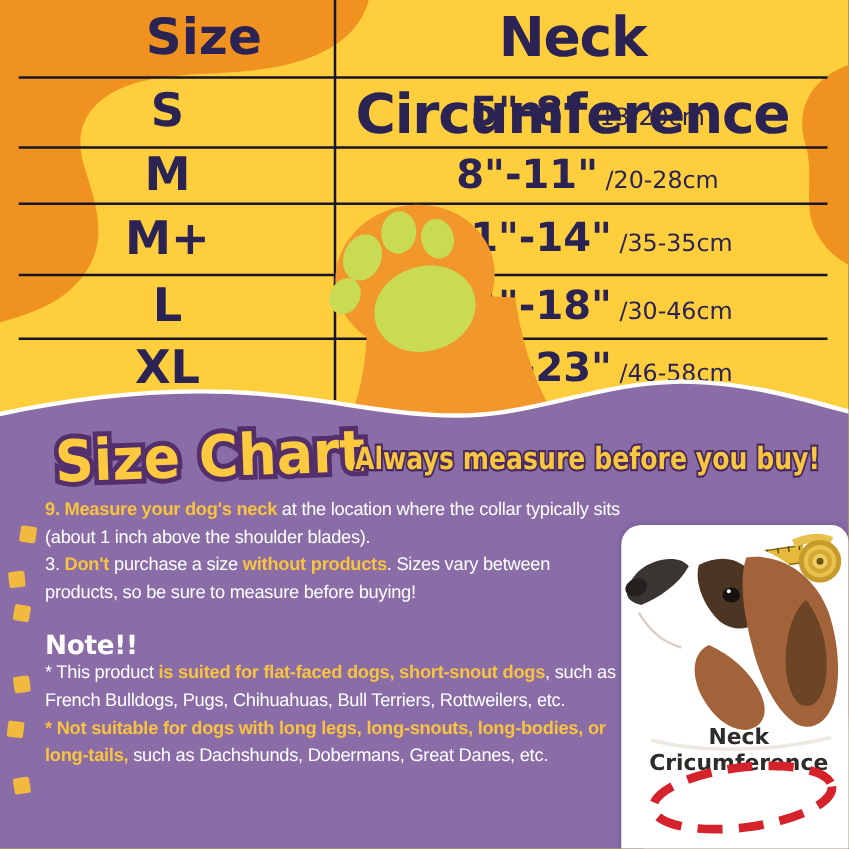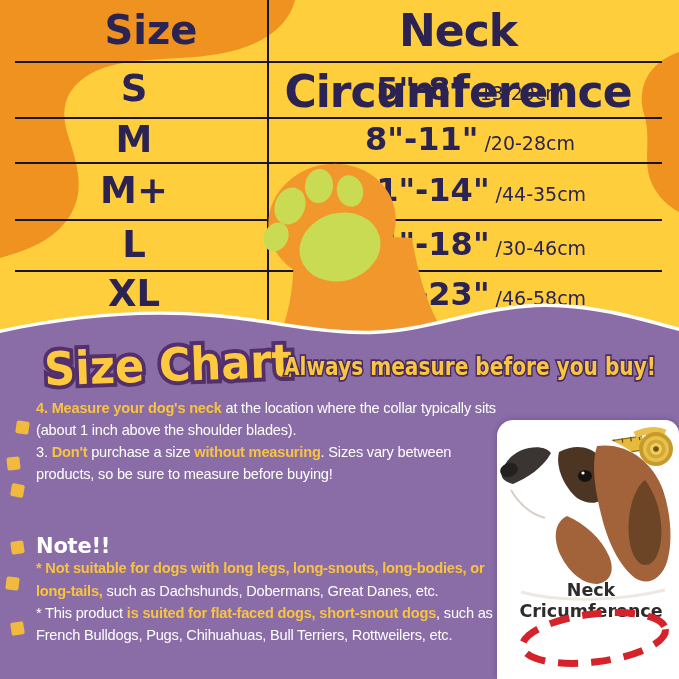--- a/index.html
+++ b/index.html
@@ -11,41 +11,41 @@
   svg{display:block}
   .abs{position:absolute;}
 
   
   .hline{position:absolute;left:15px;width:647px;height:2px;background:#17142b;}
   .vline{position:absolute;left:267px;top:0;width:2px;height:320px;background:#17142b;}
   .cell{
     position:absolute;color:#2A2353;text-align:center;
     font-family:"DejaVu Sans",sans-serif;font-weight:bold;
   }
-  .hdr-size{left:0;top:0;width:302px;height:61px;line-height:61px;font-size:40px;}
+  .hdr-size{left:12px;top:0;width:302px;height:61px;line-height:61px;font-size:40px;}
   .hdr-neck{left:256px;top:0;width:404px;height:72px;line-height:61px;font-size:44px;letter-spacing:-1px;}
   .size-cell{left:0;width:268px;font-size:37px;}
   .val-cell{left:268px;width:404px;}
   .val-cell .in{font-size:32px;font-weight:bold;font-family:"DejaVu Sans",sans-serif;color:#2A2353;}
   .val-cell .cm{font-size:19px;font-weight:normal;font-family:"DejaVu Sans",sans-serif;color:#2A2353;margin-left:6px;}
   .r1{top:61px;height:56px;line-height:56px;}
   .r2{top:117px;height:45px;line-height:45px;}
   .r3{top:162px;height:57px;line-height:57px;}
   .r4{top:219px;height:51px;line-height:51px;}
   .r5{top:268px;height:52px;line-height:52px;text-align:center;}
 
   
   .body-copy{
     position:absolute;left:36px;top:397px;width:462px;
     color:#ffffff;font-size:14.6px;line-height:22px;letter-spacing:-0.2px;
   }
   .body-copy p{margin:0;}
   .hl{color:#F8C33F;font-weight:bold;}
   .note-block{
-    position:absolute;left:36px;top:535px;width:458px;
+    position:absolute;left:36px;top:505px;width:458px;
     color:#ffffff;font-size:14.6px;line-height:22.3px;letter-spacing:-0.2px;
   }
   .note-title{font-size:21px;font-weight:bold;margin:0 0 4px 0;color:#fff;
     font-family:"DejaVu Sans",sans-serif;}
   .note-block p{margin:0;}
 
   .sq{position:absolute;width:13px;height:13px;background:#F1B93E;border-radius:2px;}
 
   
   .card{
@@ -84,21 +84,21 @@
   <div class="cell size-cell r1">S</div>
   <div class="cell val-cell r1">
     <span class="in">5"-8"</span><span class="cm">/13-20cm</span>
   </div>
   <div class="cell size-cell r2">M</div>
   <div class="cell val-cell r2">
     <span class="in">8"-11"</span><span class="cm">/20-28cm</span>
   </div>
   <div class="cell size-cell r3">M+</div>
   <div class="cell val-cell r3">
-    <span class="in">11"-14"</span><span class="cm">/44-35cm</span>
+    <span class="in">11"-14"</span><span class="cm">/35-35cm</span>
   </div>
   <div class="cell size-cell r4">L</div>
   <div class="cell val-cell r4">
     <span class="in">14"-18"</span><span class="cm">/30-46cm</span>
   </div>
   <div class="cell size-cell r5">XL</div>
   <div class="cell val-cell r5">
     <span class="in">18"-23"</span><span class="cm">/46-58cm</span>
   </div>
 
@@ -133,28 +133,28 @@
   </svg>
 
   <div class="sq" style="left:16px;top:421px;transform:rotate(8deg)"></div>
   <div class="sq" style="left:7px;top:457px;transform:rotate(-6deg)"></div>
   <div class="sq" style="left:11px;top:484px;transform:rotate(10deg)"></div>
   <div class="sq" style="left:11px;top:541px;transform:rotate(-8deg)"></div>
   <div class="sq" style="left:6px;top:577px;transform:rotate(7deg)"></div>
   <div class="sq" style="left:11px;top:622px;transform:rotate(-9deg)"></div>
 
   <div class="body-copy">
-    <p><span class="hl">4. Measure your dog's neck</span><span> at the location where the collar typically sits (about 1 inch above the shoulder blades).</span></p>
-    <p><span>3. </span><span class="hl">Don't</span><span> purchase a size </span><span class="hl">without measuring</span><span>. Sizes vary between products, so be sure to measure before buying!</span></p>
+    <p><span class="hl">9. Measure your dog's neck</span><span> at the location where the collar typically sits (about 1 inch above the shoulder blades).</span></p>
+    <p><span>3. </span><span class="hl">Don't</span><span> purchase a size </span><span class="hl">without products</span><span>. Sizes vary between products, so be sure to measure before buying!</span></p>
   </div>
 
   <div class="note-block">
     <p class="note-title">Note!!</p>
+    <p><span>* This product </span><span class="hl">is suited for flat-faced dogs, short-snout dogs</span><span>, such as French Bulldogs, Pugs, Chihuahuas, Bull Terriers, Rottweilers, etc.</span></p>
     <p><span class="hl">* Not suitable for dogs with long legs, long-snouts, long-bodies, or long-tails,</span><span> such as Dachshunds, Dobermans, Great Danes, etc.</span></p>
-    <p><span>* This product </span><span class="hl">is suited for flat-faced dogs, short-snout dogs</span><span>, such as French Bulldogs, Pugs, Chihuahuas, Bull Terriers, Rottweilers, etc.</span></p>
   </div>
 
   <div class="card"></div>
 
   <svg class="abs" style="left:505px;top:423px" width="180" height="56" viewBox="0 0 180 56">
     <defs>
       <path id="tapecurve" d="M6,44 C46,34 96,26 138,20"></path>
     </defs>
     <path d="M6,44 C46,34 96,26 138,20" fill="none" stroke="#8A6A16" stroke-width="15"></path>
     <path d="M6,44 C46,34 96,26 138,20" fill="none" stroke="#E6BA3C" stroke-width="12.5"></path>

